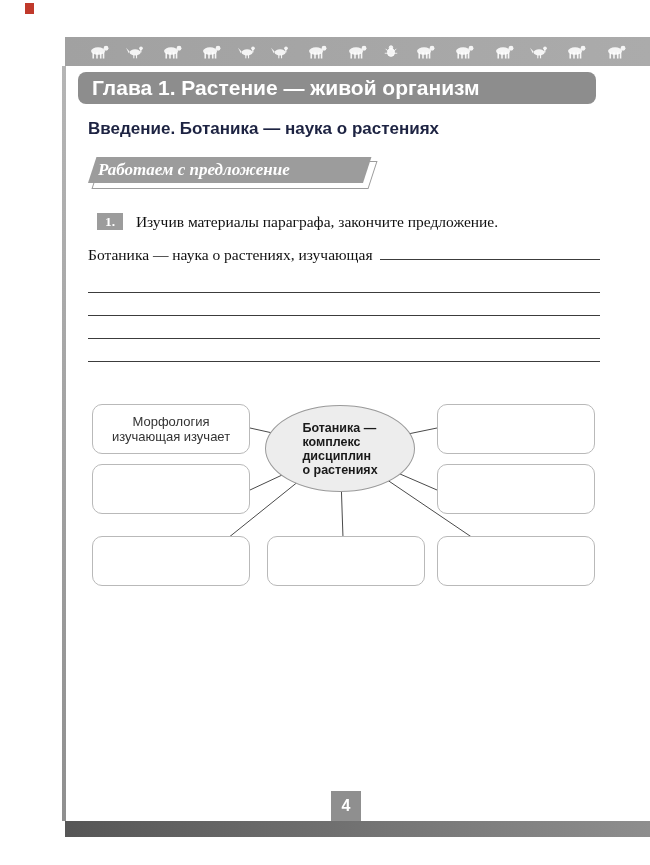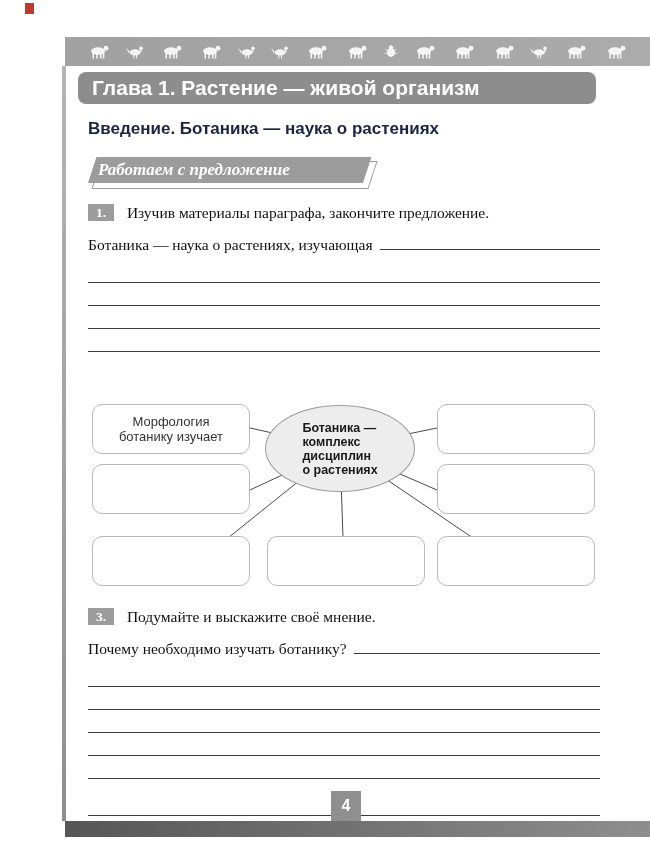--- a/index.html
+++ b/index.html
@@ -28,21 +28,21 @@
   .ribbon{position:absolute;left:88px;top:157px;width:275px;height:26px;}
   .ribbon-outline{position:absolute;left:8px;top:4px;width:100%;height:100%;
                   border:1px solid var(--ribbon-bg,#9c9c9c);transform:skewX(-18deg);background:#fff;}
   .ribbon-shape{position:absolute;left:0;top:0;width:100%;height:100%;
                 background:var(--ribbon-bg,#9c9c9c);transform:skewX(-18deg);transform-origin:0 100%;}
   .ribbon-label{position:relative;color:#fff;font-style:italic;font-weight:bold;
                 font-size:17px;line-height:26px;padding-left:10px;}
 
   
   .task{position:absolute;left:88px;width:512px;}
-  .task p{margin:0;font-size:15.5px;line-height:22px;text-align:justify;}
+  .task p{margin:9px;font-size:15.5px;line-height:22px;text-align:justify;}
   .numbox{display:inline-block;background:var(--numbox-bg,#9c9c9c);color:#fff;
           font-weight:bold;font-size:13.5px;line-height:17px;width:26px;text-align:center;
           margin-right:9px;vertical-align:1px;}
   .prompt{display:flex;align-items:baseline;margin-top:8px;font-size:15.5px;line-height:22px;}
   .fill{flex:1;border-bottom:1px solid var(--line,#3c3c3c);height:17px;margin-left:7px;}
   .rule{height:22px;border-bottom:1px solid var(--line,#3c3c3c);}
   .rules{margin-top:4px;}
   .rule.gap{margin-top:14px;}
 
   
@@ -299,44 +299,26 @@
         <line x1="252" y1="50" x2="385" y2="140"></line>
         <line x1="252" y1="50" x2="349" y2="92"></line>
         <line x1="252" y1="50" x2="349" y2="30"></line>
       </g>
     </svg>
     <div class="ellipse">Ботаника —
 комплекс
 дисциплин
 о растениях</div>
     <div class="dbox tl">Морфология
-ботанику изучает</div>
+изучающая изучает</div>
     <div class="dbox tr"></div>
     <div class="dbox ml"></div>
     <div class="dbox mr"></div>
     <div class="dbox bl"></div>
     <div class="dbox bc"></div>
     <div class="dbox br"></div>
   </div>
 
-  <div class="task" style="top:606px;">
-    <p>
-      <span class="numbox">3.</span>
-      <span>Подумайте и выскажите своё мнение.</span>
-    </p>
-    <div class="prompt">
-      <span>Почему необходимо изучать ботанику?</span>
-      <span class="fill"></span>
-    </div>
-    <div class="rules">
-      <div class="rule"></div>
-      <div class="rule"></div>
-      <div class="rule"></div>
-      <div class="rule"></div>
-      <div class="rule"></div>
-      <div class="rule gap"></div>
-    </div>
-  </div>
 
   <div class="pagenum">4</div>
   <div class="bottom-bar"></div>
 
 </div>
 
 </body></html>

